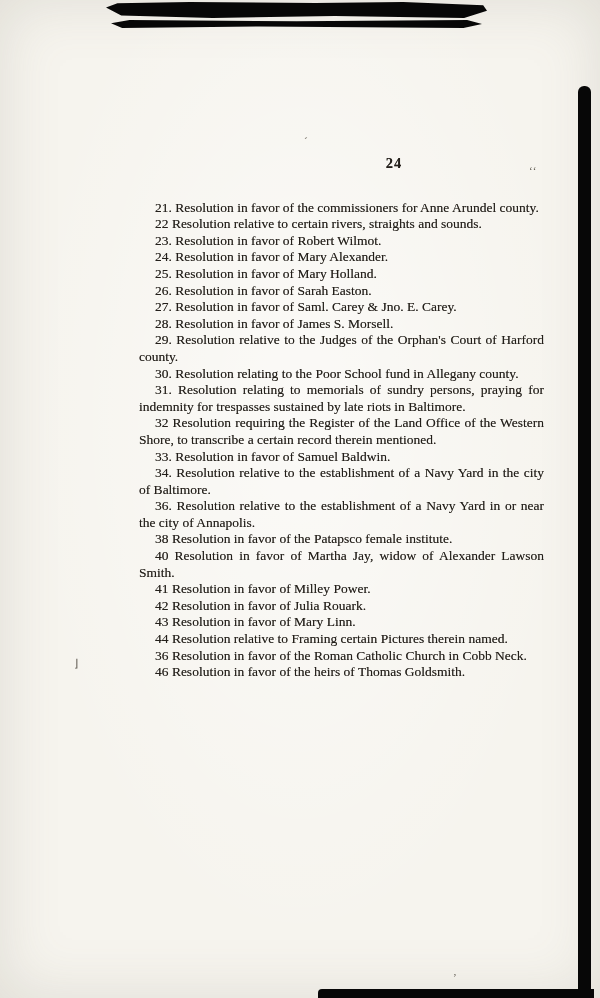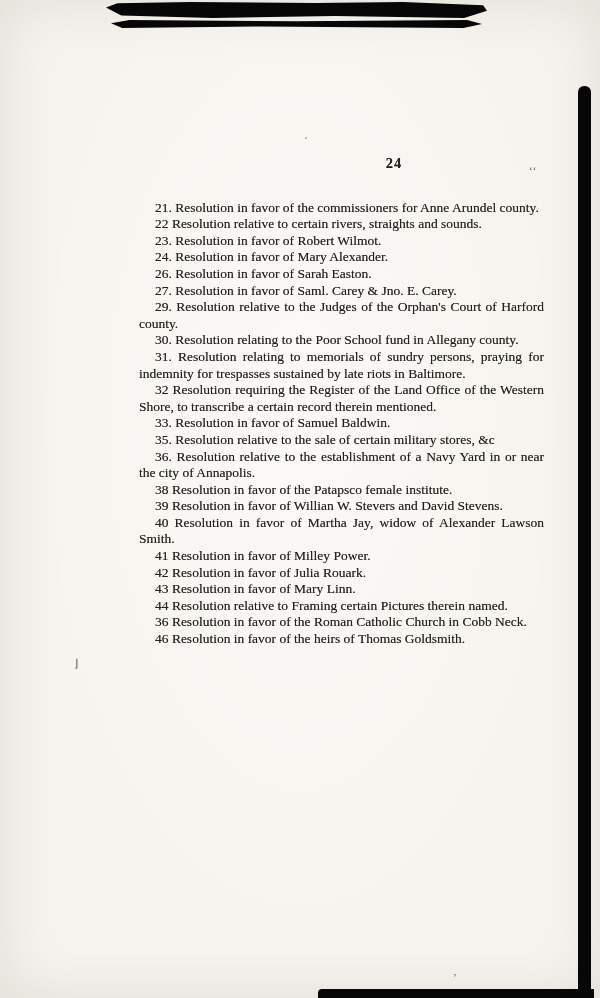--- a/index.html
+++ b/index.html
@@ -72,31 +72,32 @@
   <span class="speck" style="left:304px; top:136px;">ˊ</span>
   <span class="speck" style="left:74px; top:658px;">⌋</span>
   <span class="speck" style="left:453px; top:972px;">ʼ</span>
 
   <div class="content">
     <div class="page-number">24</div>
     <p class="entry">21. Resolution in favor of the commissioners for Anne Arundel county.</p>
     <p class="entry">22 Resolution relative to certain rivers, straights and sounds.</p>
     <p class="entry">23. Resolution in favor of Robert Wilmot.</p>
     <p class="entry">24. Resolution in favor of Mary Alexander.</p>
+    <p class="entry">25. Resolution in favor of Mary Holland.</p>
     <p class="entry">26. Resolution in favor of Sarah Easton.</p>
     <p class="entry">27. Resolution in favor of Saml. Carey &amp; Jno. E. Carey.</p>
+    <p class="entry">28. Resolution in favor of James S. Morsell.</p>
     <p class="entry">29. Resolution relative to the Judges of the Orphan's Court of Harford county.</p>
     <p class="entry">30. Resolution relating to the Poor School fund in Allegany county.</p>
     <p class="entry">31. Resolution relating to memorials of sundry persons, praying for indemnity for trespasses sustained by late riots in Baltimore.</p>
     <p class="entry">32 Resolution requiring the Register of the Land Office of the Western Shore, to transcribe a certain record therein mentioned.</p>
     <p class="entry">33. Resolution in favor of Samuel Baldwin.</p>
-    <p class="entry">35. Resolution relative to the sale of certain military stores, &amp;c</p>
+    <p class="entry">34. Resolution relative to the establishment of a Navy Yard in the city of Baltimore.</p>
     <p class="entry">36. Resolution relative to the establishment of a Navy Yard in or near the city of Annapolis.</p>
     <p class="entry">38 Resolution in favor of the Patapsco female institute.</p>
-    <p class="entry">39 Resolution in favor of Willian W. Stevers and David Stevens.</p>
     <p class="entry">40 Resolution in favor of Martha Jay, widow of Alexander Lawson Smith.</p>
     <p class="entry">41 Resolution in favor of Milley Power.</p>
     <p class="entry">42 Resolution in favor of Julia Rouark.</p>
     <p class="entry">43 Resolution in favor of Mary Linn.</p>
     <p class="entry">44 Resolution relative to Framing certain Pictures therein named.</p>
     <p class="entry">36 Resolution in favor of the Roman Catholic Church in Cobb Neck.</p>
     <p class="entry">46 Resolution in favor of the heirs of Thomas Goldsmith.</p>
   </div>
 
 </div>

